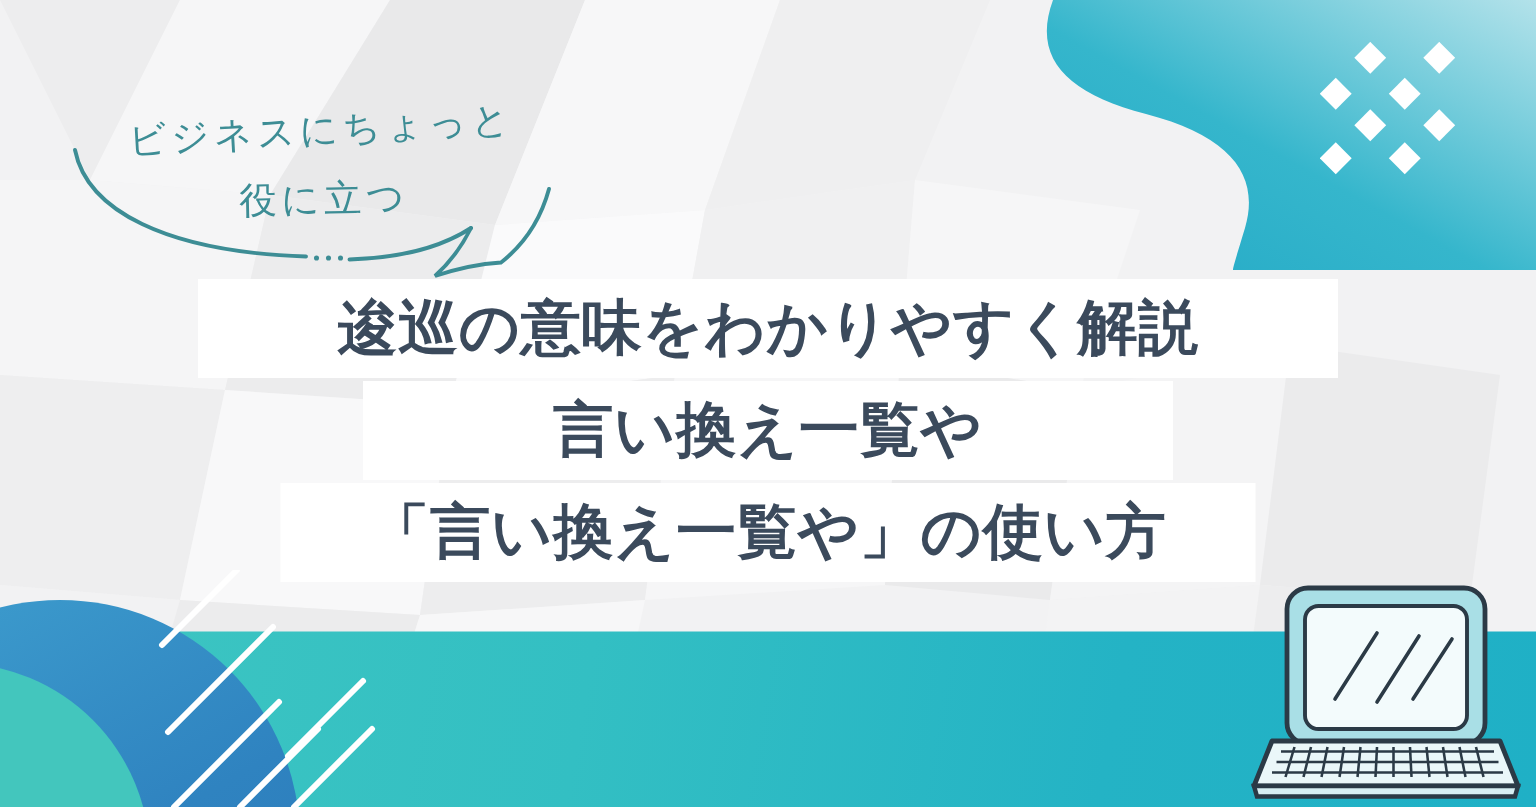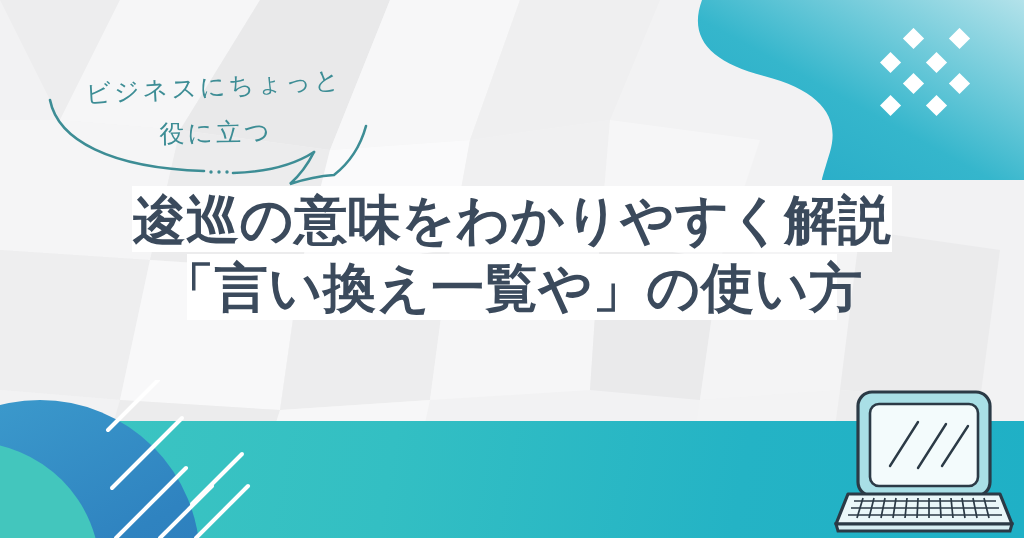--- a/index.html
+++ b/index.html
@@ -61,21 +61,21 @@
     height:66px;margin:0;
   }
   .title-row .plate{
     background:#ffffff;
     height:66px;
     display:flex;align-items:center;justify-content:center;
     white-space:nowrap;
     color:#3b4a5c;
     font-family:"DejaVu Sans","Liberation Sans",sans-serif;
     font-weight:700;
-    font-size:53px;
+    font-size:40px;
     letter-spacing:0.5px;
     line-height:1;
   }
   .title-row.r1 .plate{width:760px;}
   .title-row.r2 .plate{width:540px;}
   .title-row.r3 .plate{width:650px;}
   .title-row.r2{margin-top:2px;}
   .title-row.r3{margin-top:2px;}
 
   
@@ -167,20 +167,23 @@
 
   <div class="bubble-text">
     <div class="bubble-line l1">ビジネスにちょっと</div>
     <div class="bubble-line l2">役に立つ</div>
   </div>
 
   <div class="title-block">
     <div class="title-row r1">
       <div class="plate">逡巡の意味をわかりやすく解説</div>
     </div>
+    <div class="title-row r2">
+      <div class="plate">言い換え一覧や</div>
+    </div>
     <div class="title-row r3">
       <div class="plate">「言い換え一覧や」の使い方</div>
     </div>
   </div>
 
   <svg class="laptop" viewBox="0 0 200 150">
     <g>
 
       <rect x="40" y="6" width="132" height="104" rx="14" ry="14" fill="#a9dfe6" stroke="#2b3a46" stroke-width="3.2"></rect>
 

